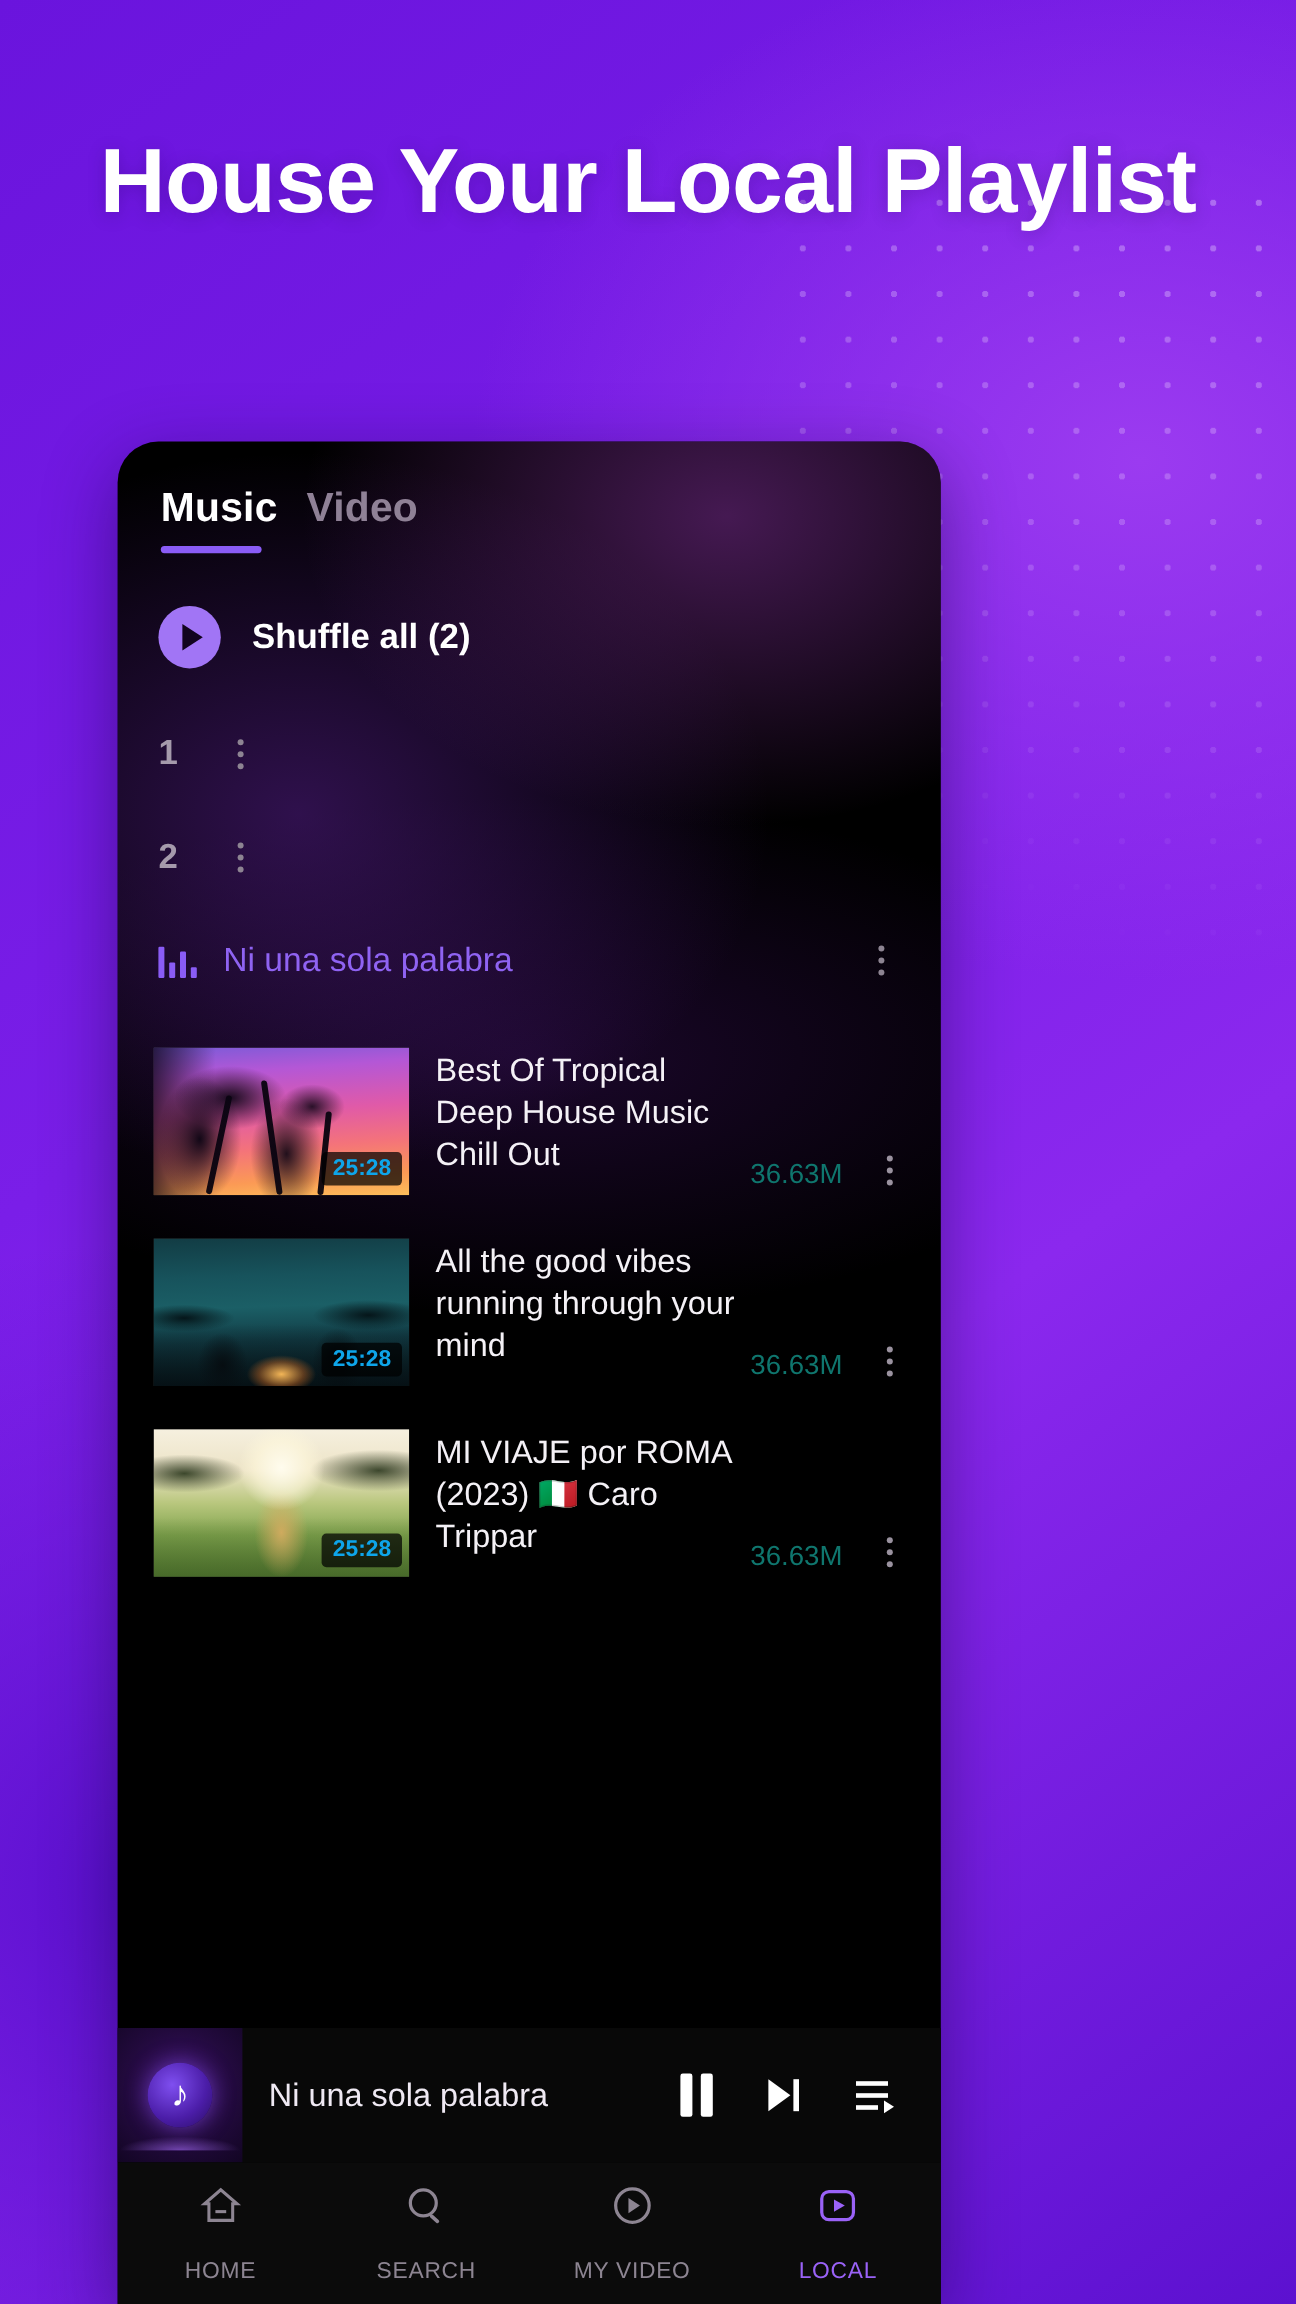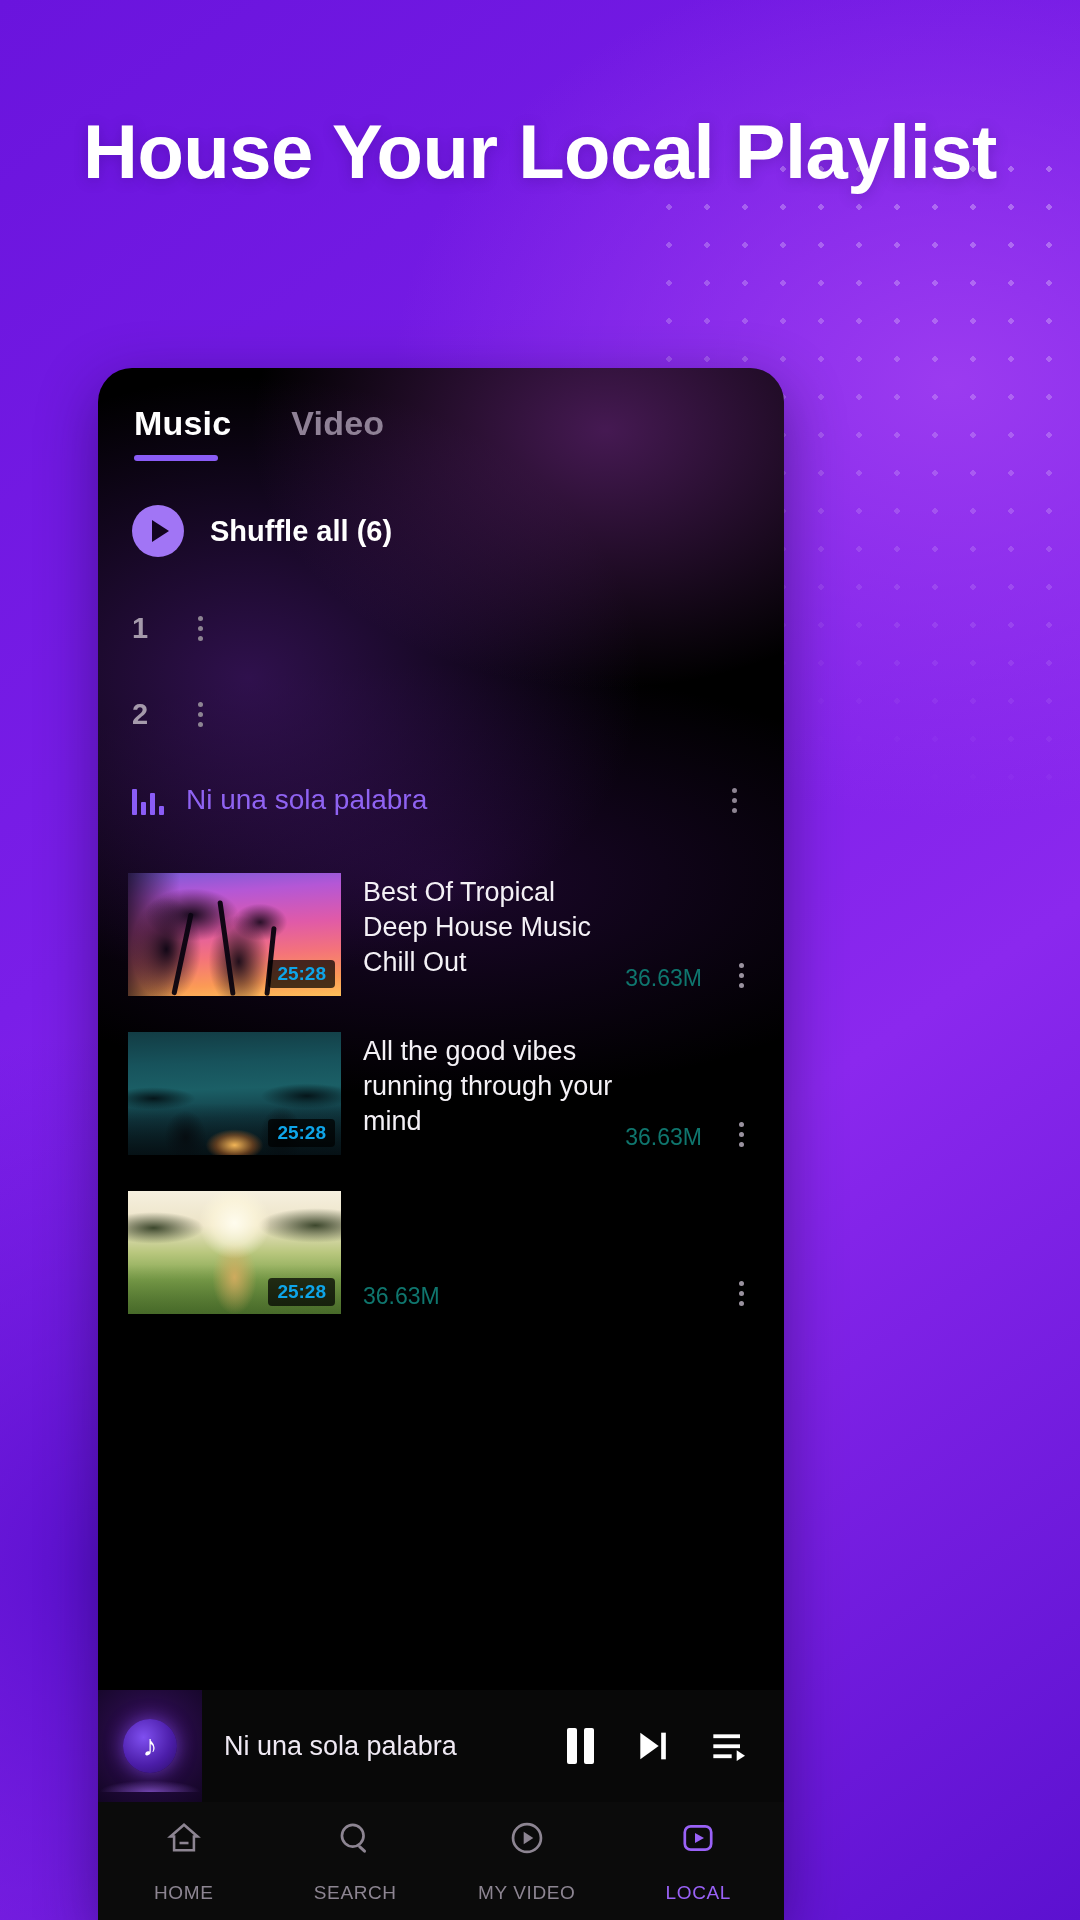--- a/index.html
+++ b/index.html
@@ -58,21 +58,21 @@
     background:
       radial-gradient(ellipse 520px 380px at 74% 4%, rgba(126,46,150,.55) 0%, rgba(126,46,150,0) 68%),
       radial-gradient(ellipse 560px 430px at 22% 20%, rgba(86,30,140,.55) 0%, rgba(86,30,140,0) 70%),
       radial-gradient(ellipse 700px 300px at 50% 33%, rgba(60,16,96,.45) 0%, rgba(60,16,96,0) 72%);
     pointer-events:none;
     z-index:1;
   }
   .content { position:relative; z-index:2; flex:1; display:flex; flex-direction:column; min-height:0; }
 
   
-  .tabs { display:flex; align-items:flex-end; padding:36px 0 0 36px; gap:60px; }
+  .tabs { display:flex; align-items:flex-end; padding:36px 0 0 36px; gap:24px; }
   .tab { position:relative; padding-bottom:18px; }
   .tab-label { font-size:34px; font-weight:bold; color:#8f8196; letter-spacing:.2px; display:block; }
   .tab.active .tab-label { color:#ffffff; }
   .tab-underline { position:absolute; left:0; bottom:0; width:84px; height:6px; border-radius:3px; background:#8a5cf6; }
 
   
   .shuffle { display:flex; align-items:center; gap:26px; padding:44px 0 0 34px; }
   .shuffle-btn {
     width:52px; height:52px; border-radius:50%;
     background:#a175f5;
@@ -227,21 +227,21 @@
       </div>
       <div class="tab">
         <span class="tab-label">Video</span>
       </div>
     </div>
 
     <div class="shuffle">
       <div class="shuffle-btn">
           <span class="tri"></span>
         </div>
-      <span class="shuffle-label">Shuffle all (6)</span>
+      <span class="shuffle-label">Shuffle all (2)</span>
     </div>
 
     <div class="songs">
 
       <div class="song-row">
         <div class="song-index">1</div>
         <div class="kebab">
             <span></span>
             <span></span>
             <span></span>
@@ -311,20 +311,21 @@
             <span></span>
           </div>
       </div>
 
       <div class="video-row">
         <div class="thumb">
           <div class="art-meadow"></div>
           <span class="dur">25:28</span>
         </div>
         <div class="vmeta">
+          <div class="vtitle">MI VIAJE por ROMA (2023) 🇮🇹 Caro Trippar</div>
           <div class="vviews">36.63M</div>
         </div>
         <div class="vkebab">
             <span></span>
             <span></span>
             <span></span>
           </div>
       </div>
 
     </div>

